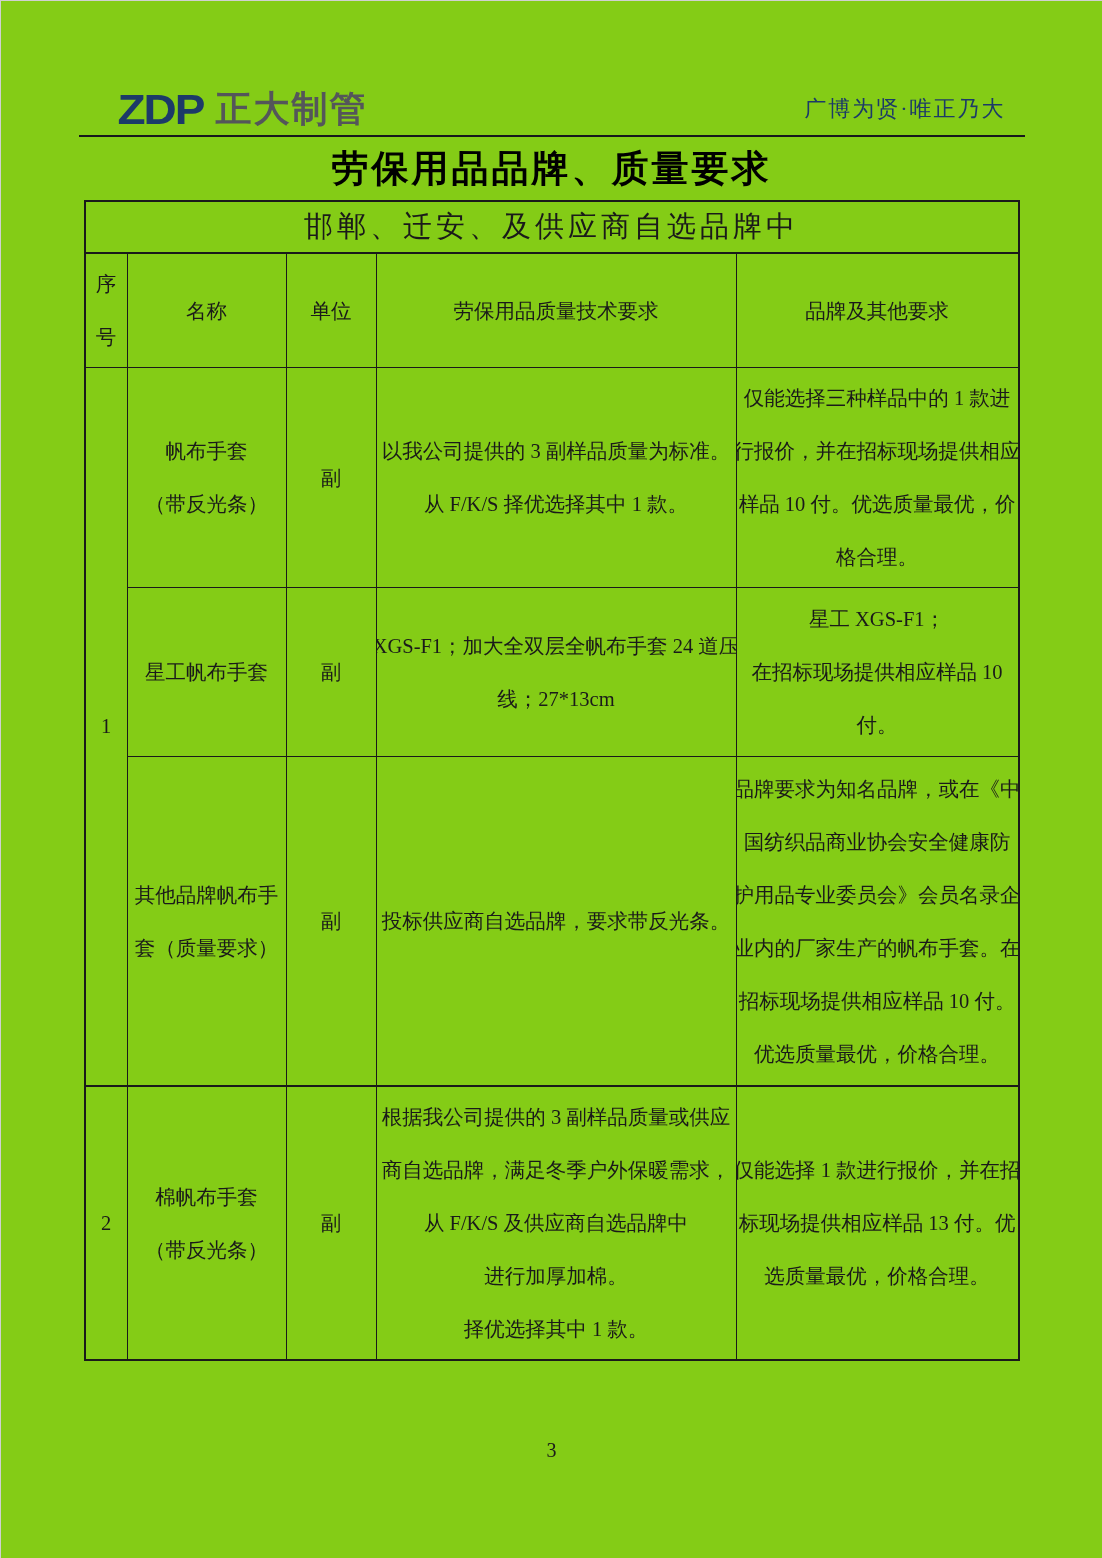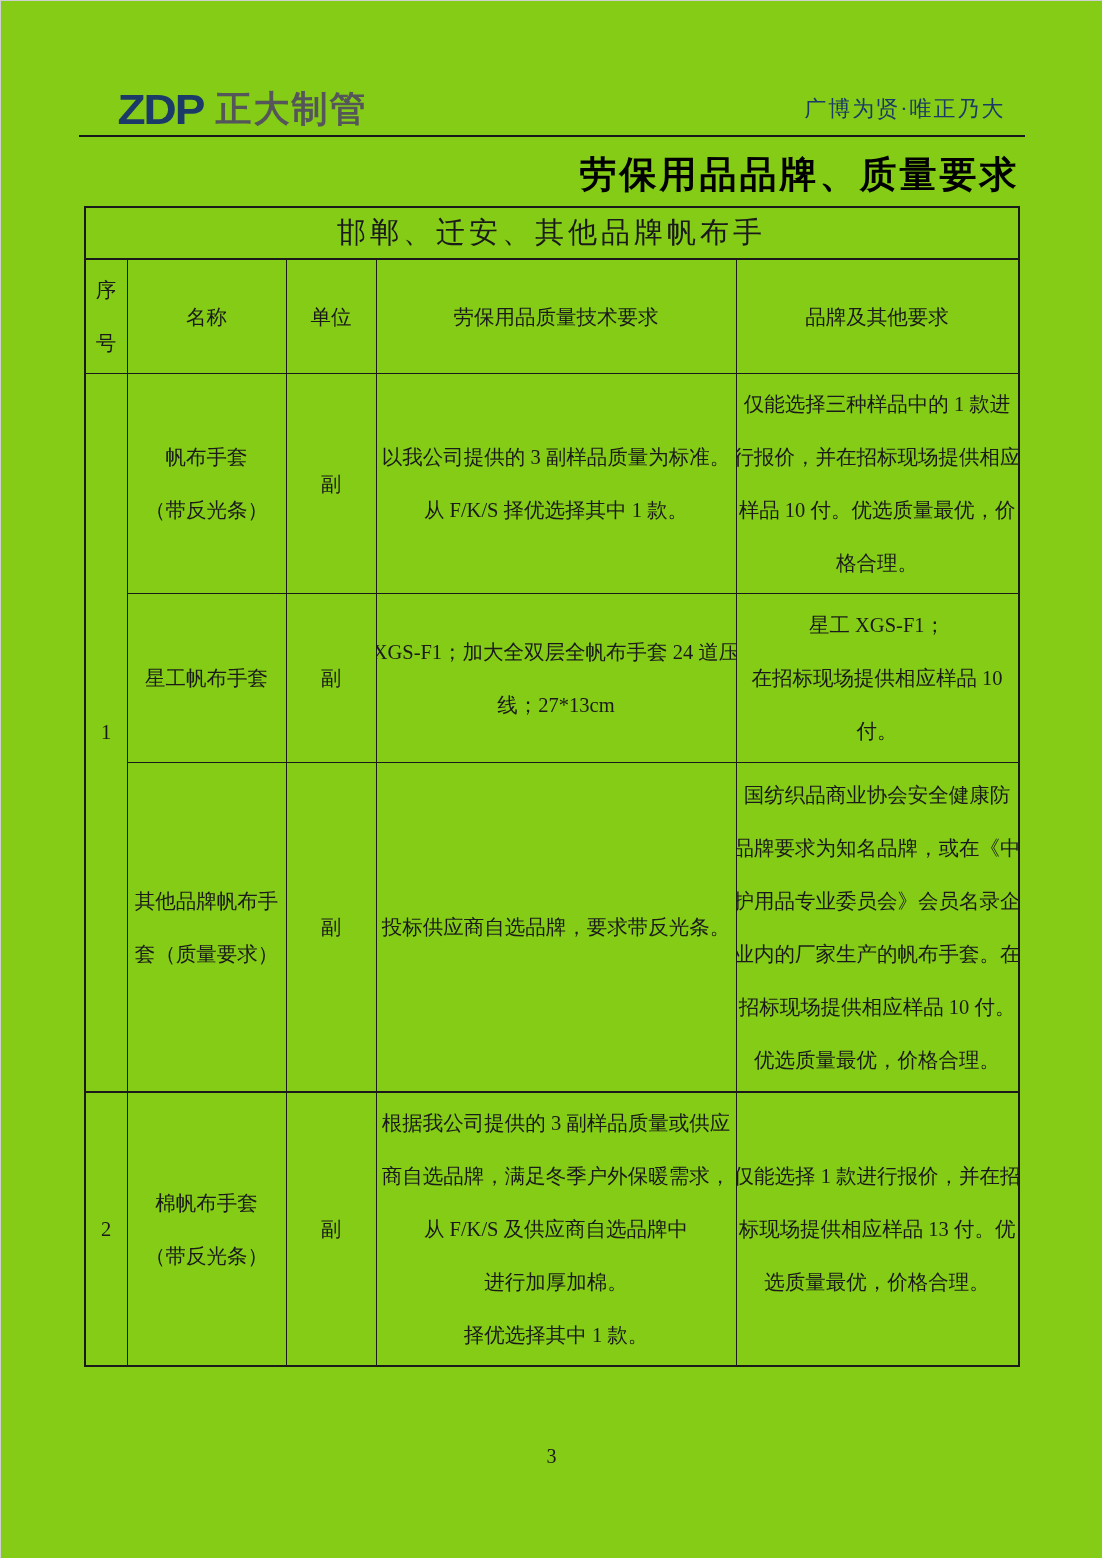--- a/index.html
+++ b/index.html
@@ -26,22 +26,22 @@
     font-weight:bold;font-size:36px;letter-spacing:2px;
     color:#54565a;line-height:1;
   }
   .slogan{
     font-weight:normal;font-size:22px;letter-spacing:2px;color:#1c3a68;line-height:1;
   }
   .rule{border-top:2px solid #17171c;margin:2px -5px 0 -5px;}
 
   
   .doc-title{
-    text-align:right;font-size:37px;font-weight:bold;letter-spacing:3px;
-    padding:13px 0 6px 0;color:#000;
+    text-align:center;font-size:37px;font-weight:bold;letter-spacing:3px;
+    padding:7px 0 6px 0;color:#000;
   }
 
   
   .tbl{border:2px solid #1a1a1a;font-size:20.5px;}
   .cell{display:flex;flex-direction:column;justify-content:center;
         box-sizing:border-box;min-width:0;overflow:hidden;}
   .ln{height:53px;min-height:0;flex-shrink:1;display:flex;align-items:center;
       justify-content:center;white-space:nowrap;}
   .section-row{height:50px;border-bottom:2px solid #1a1a1a;
       display:flex;align-items:center;justify-content:center;
@@ -73,21 +73,21 @@
         <span class="logo-zdp">ZDP</span>
         <span class="logo-co">正大制管</span>
       </div>
       <div class="slogan">广博为贤·唯正乃大</div>
     </div>
     <div class="rule"></div>
 
     <div class="doc-title">劳保用品品牌、质量要求</div>
 
     <div class="tbl">
-      <div class="section-row">邯郸、迁安、其他品牌帆布手</div>
+      <div class="section-row">邯郸、迁安、及供应商自选品牌中</div>
       <div class="head-row" id="col-header-row">
           <div class="cell c0">
             <div class="ln">序</div>
             <div class="ln">号</div>
           </div>
           <div class="cell c1">
             <div class="ln">名称</div>
           </div>
           <div class="cell c2">
             <div class="ln">单位</div>
@@ -146,22 +146,22 @@
                   <div class="ln">其他品牌帆布手</div>
                   <div class="ln">套（质量要求）</div>
                 </div>
                 <div class="cell c2">
                   <div class="ln">副</div>
                 </div>
                 <div class="cell c3">
                   <div class="ln">投标供应商自选品牌，要求带反光条。</div>
                 </div>
                 <div class="cell c4">
+                  <div class="ln">品牌要求为知名品牌，或在《中</div>
                   <div class="ln">国纺织品商业协会安全健康防</div>
-                  <div class="ln">品牌要求为知名品牌，或在《中</div>
                   <div class="ln">护用品专业委员会》会员名录企</div>
                   <div class="ln">业内的厂家生产的帆布手套。在</div>
                   <div class="ln">招标现场提供相应样品 10 付。</div>
                   <div class="ln">优选质量最优，价格合理。</div>
                 </div>
               </div>
             </div>
           </div>
           <div class="group">
             <div class="cell c0">

